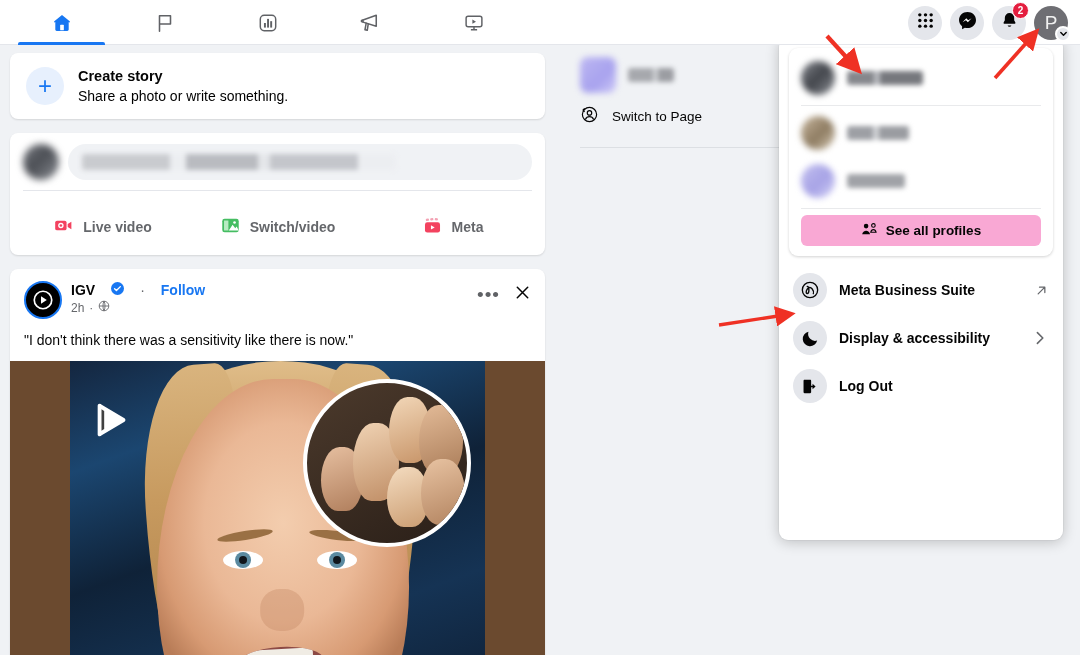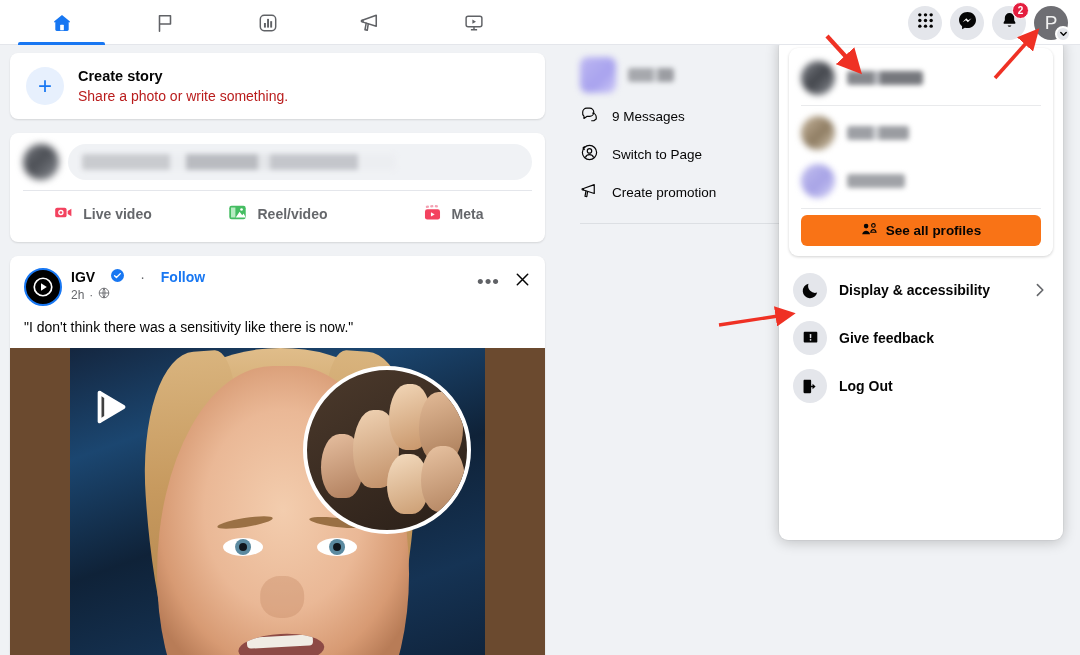--- a/index.html
+++ b/index.html
@@ -74,41 +74,41 @@
   }
 
   .create-story { display: flex; align-items: center; padding: 14px 16px; cursor: pointer; }
   .cs-plus {
     width: 38px; height: 38px; border-radius: 50%;
     background: #e7f0fd; color: #1877f2;
     display: flex; align-items: center; justify-content: center;
     font-size: 24px; font-weight: 300; margin-right: 14px;
   }
   .cs-title { font-size: 14.5px; font-weight: bold; color: #050505; line-height: 1.35; }
-  .cs-sub { font-size: 14px; color: #b91c1c; line-height: 1.35; }
+  .cs-sub { font-size: 14px; color: #000000; line-height: 1.35; }
 
   .composer-row { display: flex; align-items: center; padding: 11px 13px 10px; }
   .blur-av {
     width: 36px; height: 36px; border-radius: 50%;
     margin-right: 9px; flex: none;
     background: linear-gradient(135deg,#7a7d83,#4c4f55 45%,#8b8e94);
     filter: blur(3.5px);
   }
   .composer-box {
     flex: 1; height: 36px; border-radius: 18px; background: #f0f2f5;
     display: flex; align-items: center; padding: 0 14px; cursor: text;
     overflow: hidden;
   }
   .blur-text {
     height: 16px; border-radius: 3px;
     background: linear-gradient(90deg,#c9cbcf 0 28%,#eceef1 28% 33%,#b9bbc0 33% 56%,#e4e6e9 56% 60%,#c4c6cb 60% 88%,#eceef1 88%);
     filter: blur(2.6px);
   }
   .composer-divider { height: 1px; background: #e4e6eb; margin: 0 13px; }
-  .composer-actions { display: flex; padding: 4px 5px 9px; }
+  .composer-actions { display: flex; padding: 17px 5px 9px; }
   .comp-act {
     flex: 1; display: flex; align-items: center; justify-content: center;
     gap: 9px; padding: 7px 0; border-radius: 7px; cursor: pointer;
   }
   .comp-act span { font-size: 14px; color: #65676b; font-weight: 600; }
 
   
   .post-head { display: flex; align-items: flex-start; padding: 12px 14px 0; }
   .post-av {
     width: 38px; height: 38px; border-radius: 50%;
@@ -217,21 +217,21 @@
   .prof-av.a { background: linear-gradient(135deg,#84878d,#43464c 50%,#909399); }
   .prof-av.b { background: linear-gradient(135deg,#c8b79f,#8e7c62 55%,#d9cdb9); }
   .prof-av.c { background: linear-gradient(135deg,#c3c0ef,#a7a3e6 55%,#d5d3f6); }
   .prof-name { height: 14px; border-radius: 3px; filter: blur(2.7px); }
   .prof-name.a { width: 76px; background: linear-gradient(90deg,#85878c 0 36%,#b9bbc0 36% 44%,#76787d 44% 100%); }
   .prof-name.b { width: 62px; background: linear-gradient(90deg,#9d9fa4 0 42%,#d2d4d7 42% 52%,#9a9ca1 52% 100%); }
   .prof-name.c { width: 58px; background: linear-gradient(90deg,#a0a2a7 0 100%); }
   .prof-rule { height: 1px; background: #e9eaec; margin: 3px 12px; }
   .see-all {
     margin: 6px 12px 2px; height: 31px; border-radius: 6px;
-    background: #f97316; display: flex; align-items: center; justify-content: center;
+    background: #f9a8d4; display: flex; align-items: center; justify-content: center;
     gap: 8px; cursor: pointer; font-size: 13.5px; font-weight: bold; color: #050505;
   }
 
   .menu-list { padding: 4px 6px 0; }
   .menu-item {
     display: flex; align-items: center; gap: 12px;
     padding: 7px 8px; border-radius: 8px; cursor: pointer;
   }
   .mi-icon {
     width: 34px; height: 34px; border-radius: 50%; flex: none;
@@ -381,21 +381,21 @@
 
       <div class="comp-act">
         <span>
           <svg width="21" height="21" viewBox="0 0 24 24">
             <rect x="2.6" y="4.4" width="18.8" height="15.2" rx="2.6" fill="#45bd62"></rect>
             <rect x="4.6" y="6.3" width="5" height="11.4" fill="#b8ecc3"></rect>
             <path d="M10 17.6 14.4 11l3 4 1.6-2 2.4 4.6z" fill="#fff"></path>
             <circle cx="16.6" cy="8.6" r="1.5" fill="#fff"></circle>
           </svg>
         </span>
-        <span>Reel/video</span>
+        <span>Switch/video</span>
       </div>
 
       <div class="comp-act">
         <span>
           <svg width="21" height="21" viewBox="0 0 24 24">
             <rect x="3.4" y="8.4" width="17.2" height="11.6" rx="2.6" fill="#f3425f"></rect>
             <path d="M10.2 11.8v4.8l4.3-2.4z" fill="#fff"></path>
             <rect x="4.4" y="4.2" width="3.6" height="2.6" rx="1" fill="#f3a1b3" transform="rotate(-12 6.2 5.5)"></rect>
             <rect x="9.4" y="3.6" width="3.6" height="2.6" rx="1" fill="#f3a1b3" transform="rotate(-6 11.2 4.9)"></rect>
             <rect x="14.6" y="3.6" width="3.6" height="2.6" rx="1" fill="#f3a1b3" transform="rotate(4 16.4 4.9)"></rect>
@@ -488,52 +488,33 @@
   </div>
 </div>
 
 <div class="mid-col">
 
   <div class="page-row">
     <div class="page-av"></div>
     <div class="page-name"></div>
   </div>
 
-  <div class="mid-item">
-    <span>
-      <svg width="19" height="19" viewBox="0 0 24 24" fill="none" stroke="#050505" stroke-width="1.5" stroke-linejoin="round">
-        <path d="M3.4 9.2a5.2 5.2 0 0 1 5.2-5.2h3.6a5.2 5.2 0 0 1 0 10.4H8.6l-3.6 2.6v-2.9a5.2 5.2 0 0 1-1.6-4.9z"></path>
-        <path d="M15.5 10.3a5 5 0 0 1 5 5v2.4l-3 2.2h-3.3"></path>
-      </svg>
-    </span>
-    <span>9 Messages</span>
-  </div>
 
   <div class="mid-item">
     <span>
       <svg width="19" height="19" viewBox="0 0 24 24" fill="none" stroke="#050505" stroke-width="1.5">
         <circle cx="12" cy="12" r="9"></circle>
         <circle cx="12" cy="10" r="2.8"></circle>
         <path d="M6.8 18.2c1-2.3 3-3.4 5.2-3.4s4.2 1.1 5.2 3.4"></path>
         <path d="M3.6 6.4 6 4.4M3.6 6.4 5.8 8.6"></path>
       </svg>
     </span>
     <span>Switch to Page</span>
   </div>
 
-  <div class="mid-item">
-    <span>
-      <svg width="19" height="19" viewBox="0 0 24 24" fill="none" stroke="#050505" stroke-width="1.5" stroke-linejoin="round">
-        <path d="M4.4 9.4 18 4.6v11.2L4.4 11.4z"></path>
-        <path d="M4.4 9.4 2.7 10v1.1l1.7.6"></path>
-        <path d="M7.6 12.1 6.3 19.3l2.3.5 1-6.6"></path>
-      </svg>
-    </span>
-    <span>Create promotion</span>
-  </div>
 
   <div class="mid-rule"></div>
 </div>
 
 <div class="dropdown">
 
   <div class="profile-card">
     <div class="prof-row">
       <div class="prof-av a"></div>
       <div class="prof-name a"></div>
@@ -556,48 +537,51 @@
           <circle cx="14.6" cy="5.2" r="2.1" fill="none" stroke="#050505" stroke-width="1.3"></circle>
           <path d="M11.5 13.2c.4-1.9 1.7-3 3.1-3s2.7 1.1 3.1 3z" fill="none" stroke="#050505" stroke-width="1.3"></path>
         </svg>
       </span>
       <span>See all profiles</span>
     </div>
   </div>
 
   <div class="menu-list">
 
+    <div class="menu-item">
+      <div class="mi-icon">
+        <svg width="20" height="20" viewBox="0 0 24 24" fill="none" stroke="#050505" stroke-width="1.6">
+          <circle cx="12" cy="12" r="9.2"></circle>
+          <path d="M8.6 7.6c2.8 0 2.8 8.8 0 8.8-1.6 0-1.6-3.4.2-5.6 1.9-2.4 4-2.4 5.9 0 1.5 1.9 1.9 4.2 1.3 5.6" stroke-linecap="round"></path>
+        </svg>
+      </div>
+      <div class="mi-label">Meta Business Suite</div>
+      <div class="mi-trail">
+        <svg width="15" height="15" viewBox="0 0 18 18" fill="none" stroke="#65676b" stroke-width="1.5" stroke-linecap="round" stroke-linejoin="round">
+          <path d="M5 13 13 5M6.6 5H13v6.4"></path>
+        </svg>
+      </div>
+    </div>
 
 
 
     <div class="menu-item">
       <div class="mi-icon">
         <svg width="19" height="19" viewBox="0 0 24 24" fill="#050505">
           <path d="M20.4 14.6A8.8 8.8 0 0 1 9.4 3.6a9.2 9.2 0 1 0 11 11z"></path>
         </svg>
       </div>
       <div class="mi-label">Display &amp; accessibility</div>
       <div class="mi-trail">
         <svg width="18" height="18" viewBox="0 0 18 18" fill="none" stroke="#65676b" stroke-width="1.6" stroke-linecap="round" stroke-linejoin="round">
           <path d="M6.4 3.6 11.8 9l-5.4 5.4"></path>
         </svg>
       </div>
     </div>
 
-    <div class="menu-item">
-      <div class="mi-icon">
-        <svg width="19" height="19" viewBox="0 0 24 24" fill="#050505">
-          <path d="M4.6 3.4h14.8c.7 0 1.2.5 1.2 1.2v11.2c0 .7-.5 1.2-1.2 1.2H4.6c-.7 0-1.2-.5-1.2-1.2V4.6c0-.7.5-1.2 1.2-1.2z"></path>
-          <rect x="11.1" y="6.2" width="1.9" height="5.4" rx=".9" fill="#e4e6eb"></rect>
-          <circle cx="12.05" cy="13.7" r="1.1" fill="#e4e6eb"></circle>
-        </svg>
-      </div>
-      <div class="mi-label">Give feedback</div>
-      <div class="mi-trail"></div>
-    </div>
 
     <div class="menu-item">
       <div class="mi-icon">
         <svg width="19" height="19" viewBox="0 0 24 24" fill="#050505">
           <path d="M4.4 3.6h7.2c.7 0 1.2.6 1.2 1.3v14.2c0 .7-.5 1.3-1.2 1.3H4.4c-.7 0-1.2-.6-1.2-1.3V4.9c0-.7.5-1.3 1.2-1.3z"></path>
           <path d="M14.6 8.4 18.4 12l-3.8 3.6v-2.5h-3.2v-2.2h3.2z"></path>
         </svg>
       </div>
       <div class="mi-label">Log Out</div>
       <div class="mi-trail"></div>

